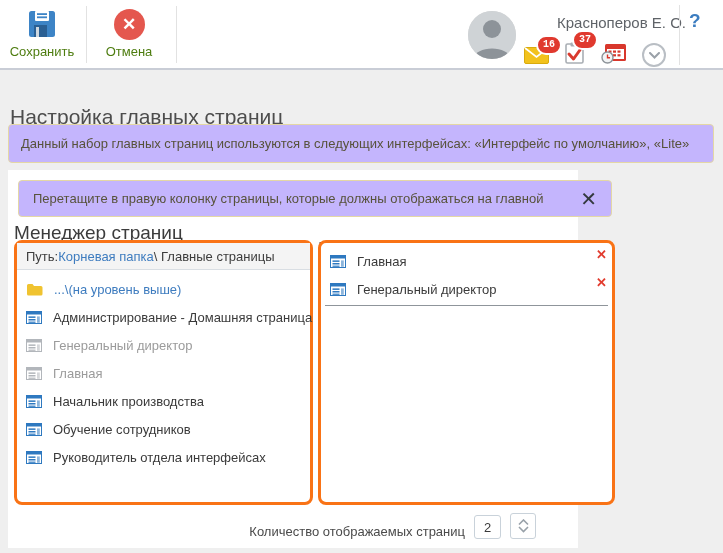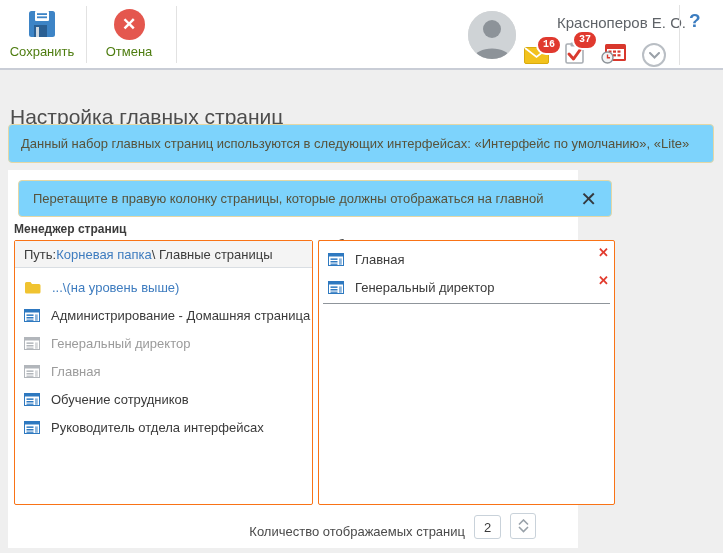--- a/index.html
+++ b/index.html
@@ -24,30 +24,30 @@
   .hdr-icons{position:absolute;left:524px;top:42px;display:flex;align-items:flex-end;gap:16px;}
   .hicon{position:relative;display:flex;align-items:flex-end;cursor:pointer;}
   .badge{position:absolute;top:-12px;right:-13px;background:#e0392e;color:#fff;
     border-radius:10px;font-size:10px;line-height:10px;padding:3px 5px;border:2px solid #fff;font-weight:bold;font-family:Liberation Mono, monospace;}
   .help-sep{position:absolute;left:679px;top:5px;width:1px;height:60px;background:#e2e2e2;}
   .help-q{position:absolute;left:689px;top:10px;font-size:19px;font-weight:bold;color:#3c7dc0;cursor:pointer;}
   .chev-circle{width:24px;height:24px;border-radius:50%;border:2px solid #b9bec4;box-sizing:border-box;
     display:flex;align-items:center;justify-content:center;}
   
   .page-title{position:absolute;left:10px;top:85px;font-size:21px;color:#4d4d4d;margin-top:20px;}
-  .alert{background:#7dd3fc;border:1px solid #e4d7a5;border-radius:4px;box-sizing:border-box;
+  .alert{background:#c4b5fd;border:1px solid #e4d7a5;border-radius:4px;box-sizing:border-box;
     font-size:13px;color:#57523b;}
   .info-box{position:absolute;left:8px;top:124px;width:706px;padding:11px 12px;}
   .panel{position:absolute;left:8px;top:170px;width:570px;height:378px;background:#fff;}
   .hint-box{position:absolute;left:10px;top:10px;width:594px;height:37px;
     display:flex;align-items:center;padding:0 14px;}
   .hint-close{margin-left:auto;font-size:20px;color:#33383e;cursor:pointer;line-height:1;}
-  .col-title{position:absolute;top:52px;font-weight:bold;font-size:12px;color:#3c3c3c;}
-  .listbox{position:absolute;top:70px;height:265px;border:1px solid #f97316;background:#fff;
-    box-sizing:border-box;border-radius:2px;}
+  .col-title{position:absolute;top:52px;font-weight:normal;font-size:19px;color:#3c3c3c;}
+  .listbox{position:absolute;top:70px;height:265px;border:3px solid #f97316;background:#fff;
+    box-sizing:border-box;border-radius:8px;}
   .left-box{left:6px;width:299px;}
   .right-box{left:310px;width:297px;}
   .path-row{height:26px;background:#f4f4f4;border-bottom:1px solid #d9dee3;
     display:flex;align-items:center;padding:0 9px;color:#3c3c3c;white-space:nowrap;}
   .link{color:#3e7cbf;cursor:pointer;}
   .list{padding-top:5px;}
   .item{display:flex;align-items:center;height:28px;padding:0 9px;gap:11px;cursor:pointer;white-space:nowrap;}
   .item .icn{flex:none;display:flex;color:#2e79c0;}
   .item.disabled{color:#9b9b9b;}
   .item.disabled .icn{color:#b2b6bb;}
@@ -220,20 +220,33 @@
         <span class="icn">
             <svg width="16" height="13" viewBox="0 0 16 13">
               <rect x="0.5" y="0.5" width="15" height="12" fill="#fff" stroke="currentColor"></rect>
               <rect x="0.5" y="0.5" width="15" height="3" fill="currentColor"></rect>
               <rect x="2.5" y="5.4" width="7" height="1.5" fill="currentColor"></rect>
               <rect x="2.5" y="8" width="7" height="1.5" fill="currentColor"></rect>
               <rect x="2.5" y="10.6" width="7" height="1.2" fill="currentColor"></rect>
               <rect x="11" y="5.4" width="2.8" height="6.4" fill="currentColor" opacity="0.55"></rect>
             </svg>
           </span>
+        <span>Начальник производства</span>
+      </div>
+      <div class="item active">
+        <span class="icn">
+            <svg width="16" height="13" viewBox="0 0 16 13">
+              <rect x="0.5" y="0.5" width="15" height="12" fill="#fff" stroke="currentColor"></rect>
+              <rect x="0.5" y="0.5" width="15" height="3" fill="currentColor"></rect>
+              <rect x="2.5" y="5.4" width="7" height="1.5" fill="currentColor"></rect>
+              <rect x="2.5" y="8" width="7" height="1.5" fill="currentColor"></rect>
+              <rect x="2.5" y="10.6" width="7" height="1.2" fill="currentColor"></rect>
+              <rect x="11" y="5.4" width="2.8" height="6.4" fill="currentColor" opacity="0.55"></rect>
+            </svg>
+          </span>
         <span>Обучение сотрудников</span>
       </div>
       <div class="item active">
         <span class="icn">
             <svg width="16" height="13" viewBox="0 0 16 13">
               <rect x="0.5" y="0.5" width="15" height="12" fill="#fff" stroke="currentColor"></rect>
               <rect x="0.5" y="0.5" width="15" height="3" fill="currentColor"></rect>
               <rect x="2.5" y="5.4" width="7" height="1.5" fill="currentColor"></rect>
               <rect x="2.5" y="8" width="7" height="1.5" fill="currentColor"></rect>
               <rect x="2.5" y="10.6" width="7" height="1.2" fill="currentColor"></rect>

